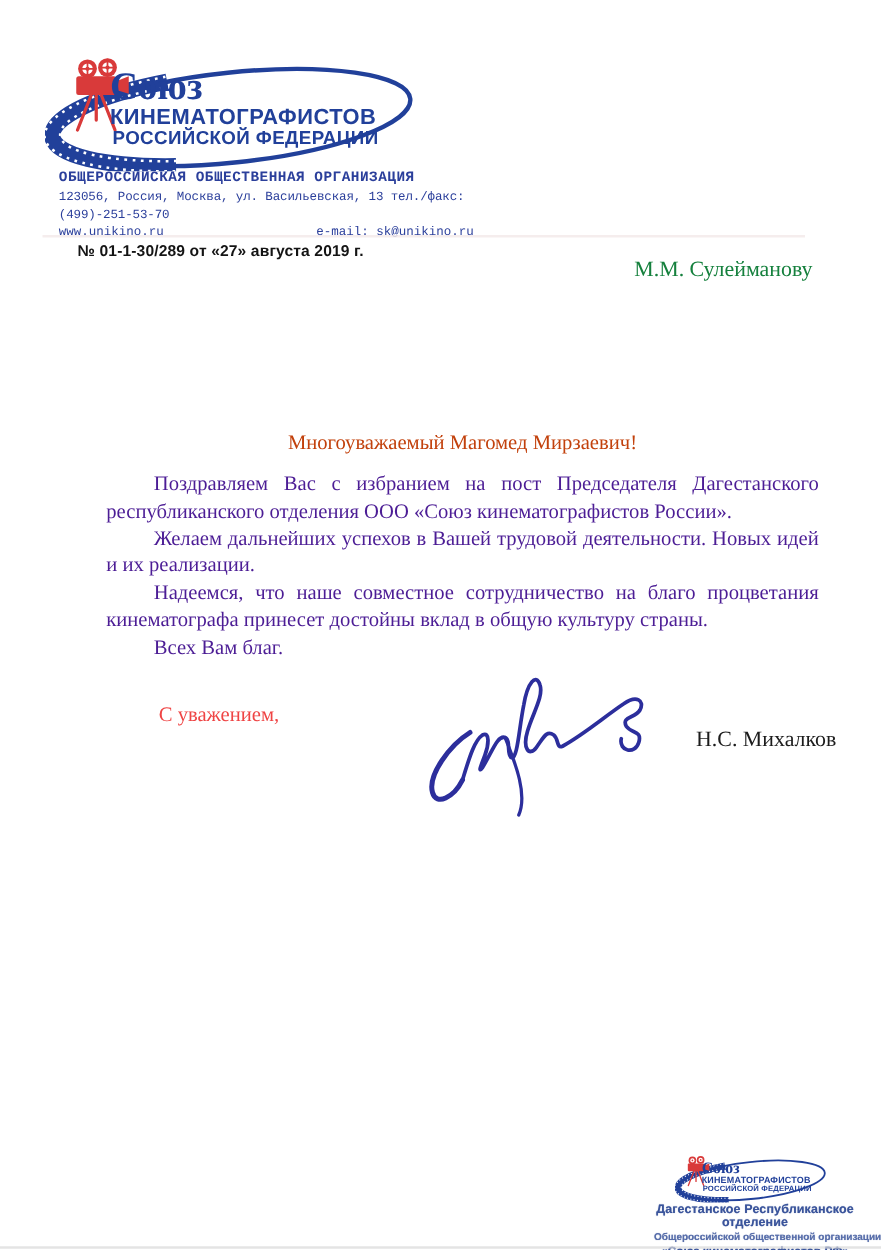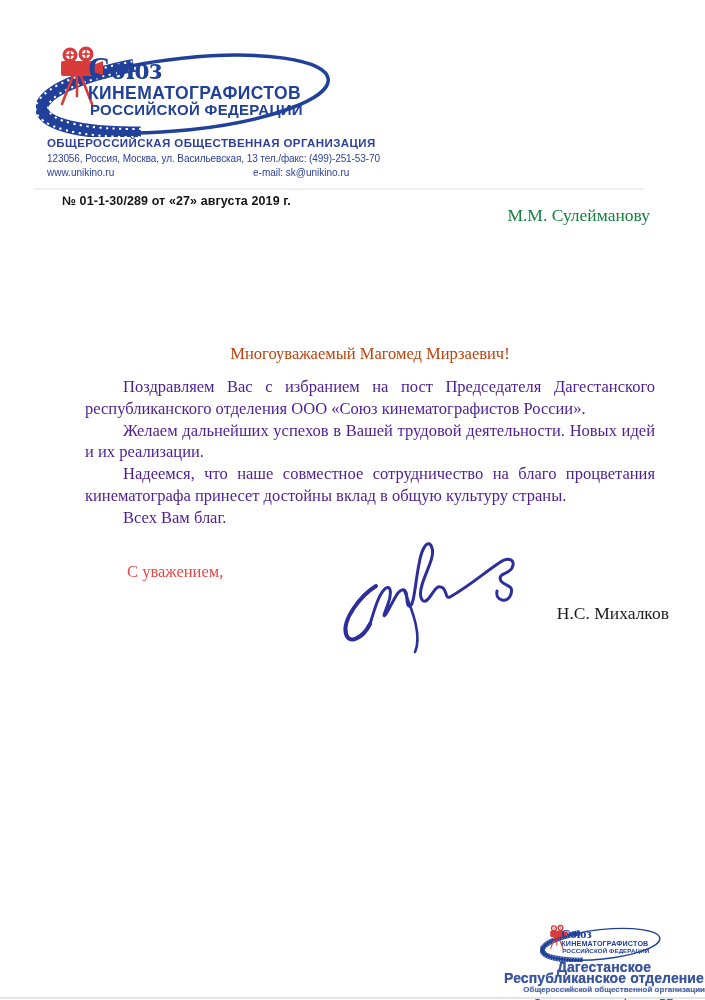--- a/index.html
+++ b/index.html
@@ -8,21 +8,21 @@
     font-family:"Liberation Serif", serif; overflow:hidden;
   }
 
   
   .logo-wrap { position:absolute; left:36px; top:42px; width:300px; height:95px; }
   .logo-svg { display:block; }
 
   
   .org-block {
     position:absolute; left:47px; top:136px; width:360px;
-    font-family:Liberation Sans, sans-serif; color:#2b3f9b;
+    font-family:Liberation Mono, monospace; color:#2b3f9b;
   }
   .org-line1 { font-size:11.5px; font-weight:bold; letter-spacing:0.4px; line-height:14px; }
   .org-line2 { font-size:10px; letter-spacing:-0.1px; line-height:14px; margin-top:2px; }
   .org-line3 { position:relative; font-size:10px; line-height:14px; height:14px; }
   .org-email { position:absolute; left:206px; top:0; }
 
   .header-divider {
     position:absolute; left:34px; top:188px; width:610px; height:2px;
     background:#f3e9e9; opacity:0.8;
   }
@@ -47,35 +47,35 @@
     position:absolute; left:85px; top:376px; width:570px;
     font-size:16.5px; line-height:21.8px; color:#4c1d95; text-align:justify;
   }
   .body-block p { margin:0; text-indent:38px; }
   .closing {
     position:absolute; left:127px; top:562px;
     font-size:16.5px; color:#ef4444;
   }
   .signer {
     position:absolute; right:36px; top:581px;
-    font-size:17.5px; color:#1c1c1c;margin-top:22px;
+    font-size:17.5px; color:#1c1c1c;
   }
   .signature-wrap { position:absolute; left:316px; top:524px; width:208px; height:142px; }
 
   
   .footer-logo-wrap {
     position:absolute; left:540px; top:923px; width:126px; height:42px;
   }
   .footer-logo-wrap .scaled { transform:scale(0.41); transform-origin:0 0; }
   .footer-text {
     position:absolute; left:503px; top:962px; width:202px; text-align:center;
     font-family:"Liberation Sans", sans-serif; color:#3a549b;
     text-shadow:0 0 0.7px rgba(58,84,155,0.75);
   }
-  .footer-line1 { font-size:14px; font-weight:bold; line-height:11px; letter-spacing:0.1px; }
+  .footer-line1 { font-size:10px; font-weight:bold; line-height:11px; letter-spacing:0.1px; }
   .footer-line2 { font-size:8px;  font-weight:bold; line-height:9.5px; margin-top:1px; opacity:0.85;text-align:right; }
   .footer-line3 { font-size:9.5px; font-weight:bold; line-height:11px; margin-top:1px; }
 
   .bottom-scan-line {
     position:absolute; left:0; top:997px; width:705px; height:2px;
     background:#d9d9d9; opacity:0.7;
   }
 
   .logo-title    { font-family:"Liberation Serif", serif; font-weight:bold; font-size:31px; fill:#21409a; }
   .logo-caps1    { font-family:"Liberation Sans", sans-serif; font-weight:bold; font-size:17.5px; fill:#21409a; letter-spacing:0.4px; }

